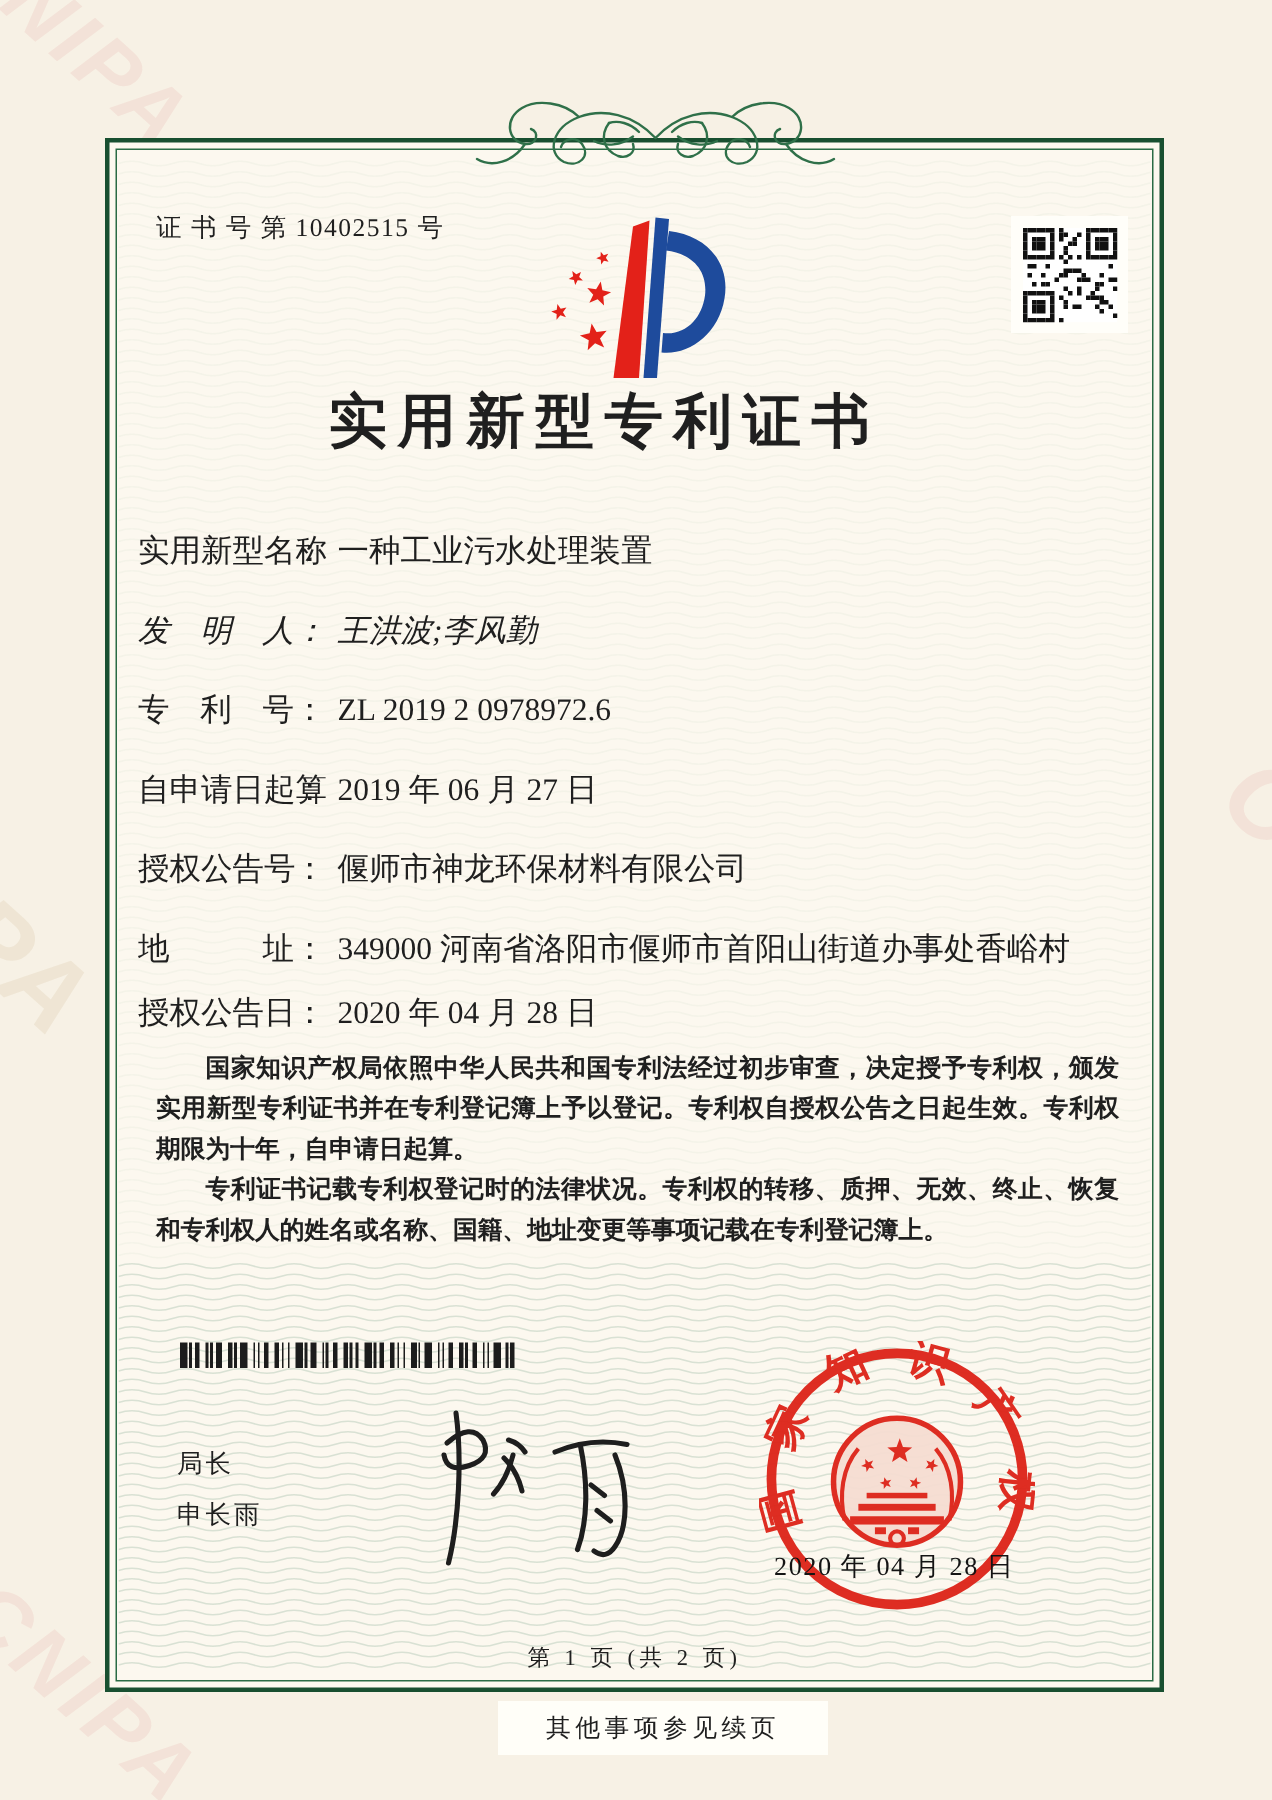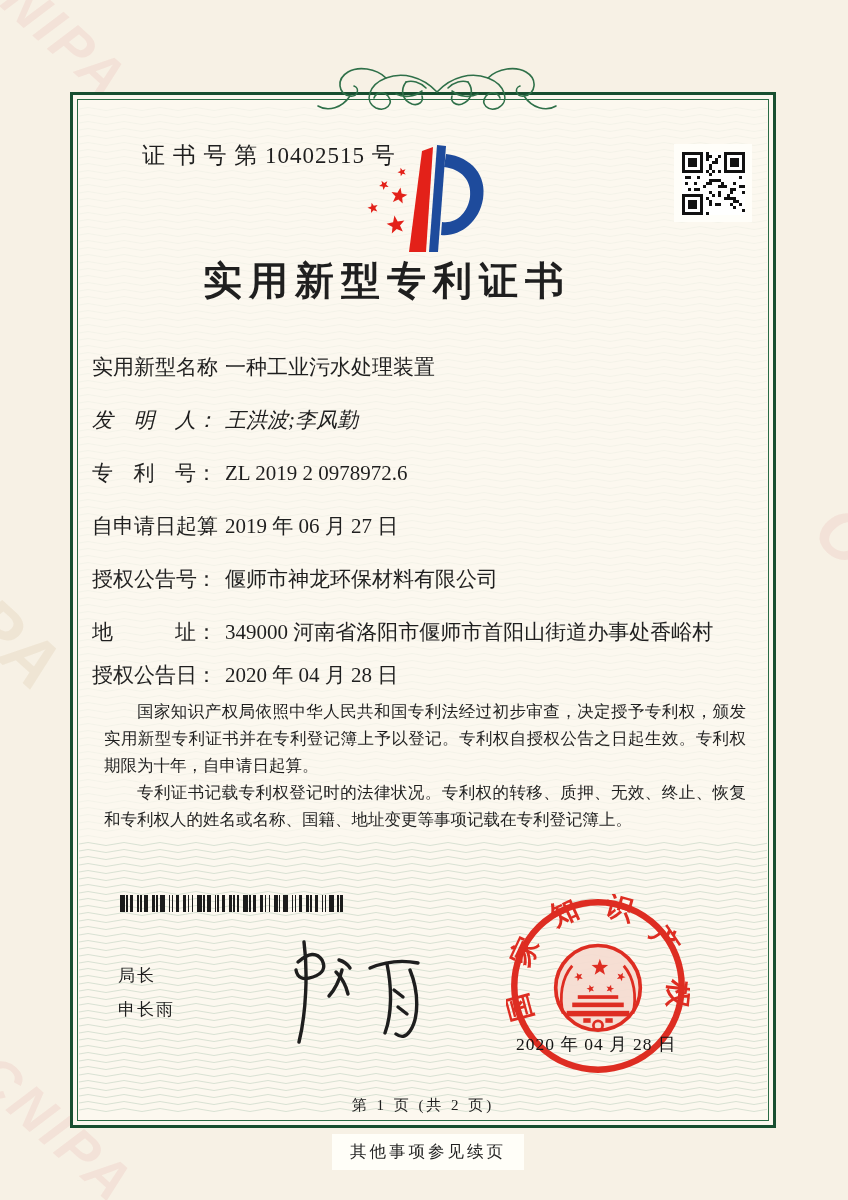--- a/index.html
+++ b/index.html
@@ -23,56 +23,56 @@
     left:70px;top:92px;width:700px;height:1030px;
     border:3px solid #184f30;background:#fcf8ef;z-index:1;
   }
   .frame-inner{
     position:absolute;left:4px;top:4px;right:4px;bottom:4px;
     border:1px solid #2a6b45;
   }
   #waves{position:absolute;left:1px;top:1px;z-index:0;}
   .content{z-index:2;}
   
-  .cert-no{left:104px;top:140px;font-size:23px;letter-spacing:1px;z-index:2;margin-left:38px;}
+  .cert-no{left:104px;top:140px;font-size:17px;letter-spacing:1px;z-index:2;}
   .title{
     left:70px;top:254px;width:634px;text-align:center;
-    font-size:39px;font-weight:bold;letter-spacing:7px;z-index:2;
+    font-size:39px;font-weight:bold;letter-spacing:7px;z-index:2;padding-left:16px;
   }
   
   .logo{left:360px;top:142px;z-index:2;}
   .qrbox{left:674px;top:144px;width:78px;height:78px;background:#fffef9;z-index:2;
     display:flex;align-items:center;justify-content:center;}
   
   .frow{left:92px;font-size:21px;z-index:2;white-space:nowrap;}
   .flabel{display:inline-block;width:104px;text-align:justify;text-align-last:justify;vertical-align:bottom;}
   .flabel.narrow{width:96px;}
   .fcolon{display:inline-block;}
   .fvalue{margin-left:8px;}
   .col2{position:absolute;left:346px;top:0;white-space:nowrap;}
   
   .bodytext{left:104px;top:698px;width:642px;font-size:16.5px;line-height:27px;
-    text-align:justify;z-index:2;}
+    text-align:justify;z-index:2;font-weight:bold;}
   .bodytext p{margin:0;text-indent:2em;}
   
   .barcode{left:120px;top:895px;height:17px;display:flex;align-items:stretch;z-index:2;}
   .barcode .b{background:#1c1c1c;}
   
   .director-title{left:118px;top:964px;font-size:17px;letter-spacing:2px;z-index:2;
     font-family:"Liberation Sans","DejaVu Sans",sans-serif;}
   .director-name{left:118px;top:998px;font-size:17px;letter-spacing:2px;z-index:2;
     font-family:"Liberation Sans","DejaVu Sans",sans-serif;}
   .sig{left:238px;top:936px;z-index:2;}
   
   .seal{left:506px;top:894px;z-index:3;opacity:.95;}
   .seal-date{left:516px;top:1032px;font-size:17.5px;letter-spacing:1px;color:#141414;z-index:4;}
   
   .page-info{left:70px;top:1096px;width:706px;text-align:center;font-size:15px;
     letter-spacing:3px;z-index:2;}
-  .cont-note{left:332px;top:1134px;background:#fffef8;padding:7px 18px;
+  .cont-note{left:332px;top:1134px;background:#fffef8;padding:7px 32px;
     font-size:16.5px;letter-spacing:3px;z-index:2;}
 </style>
 </head>
 <body>
 
 <div class="wm pink" style="left:-46px;top:-8px;font-size:56px;">CNIPA</div>
 <div class="wm" style="left:500px;top:360px;font-size:70px;">CNIPA</div>
 <div class="wm" style="left:-150px;top:560px;font-size:70px;">CNIPA</div>
 <div class="wm pink" style="left:796px;top:556px;font-size:70px;">CNIPA</div>
 <div class="wm pink" style="left:-40px;top:1096px;font-size:56px;">CNIPA</div>

